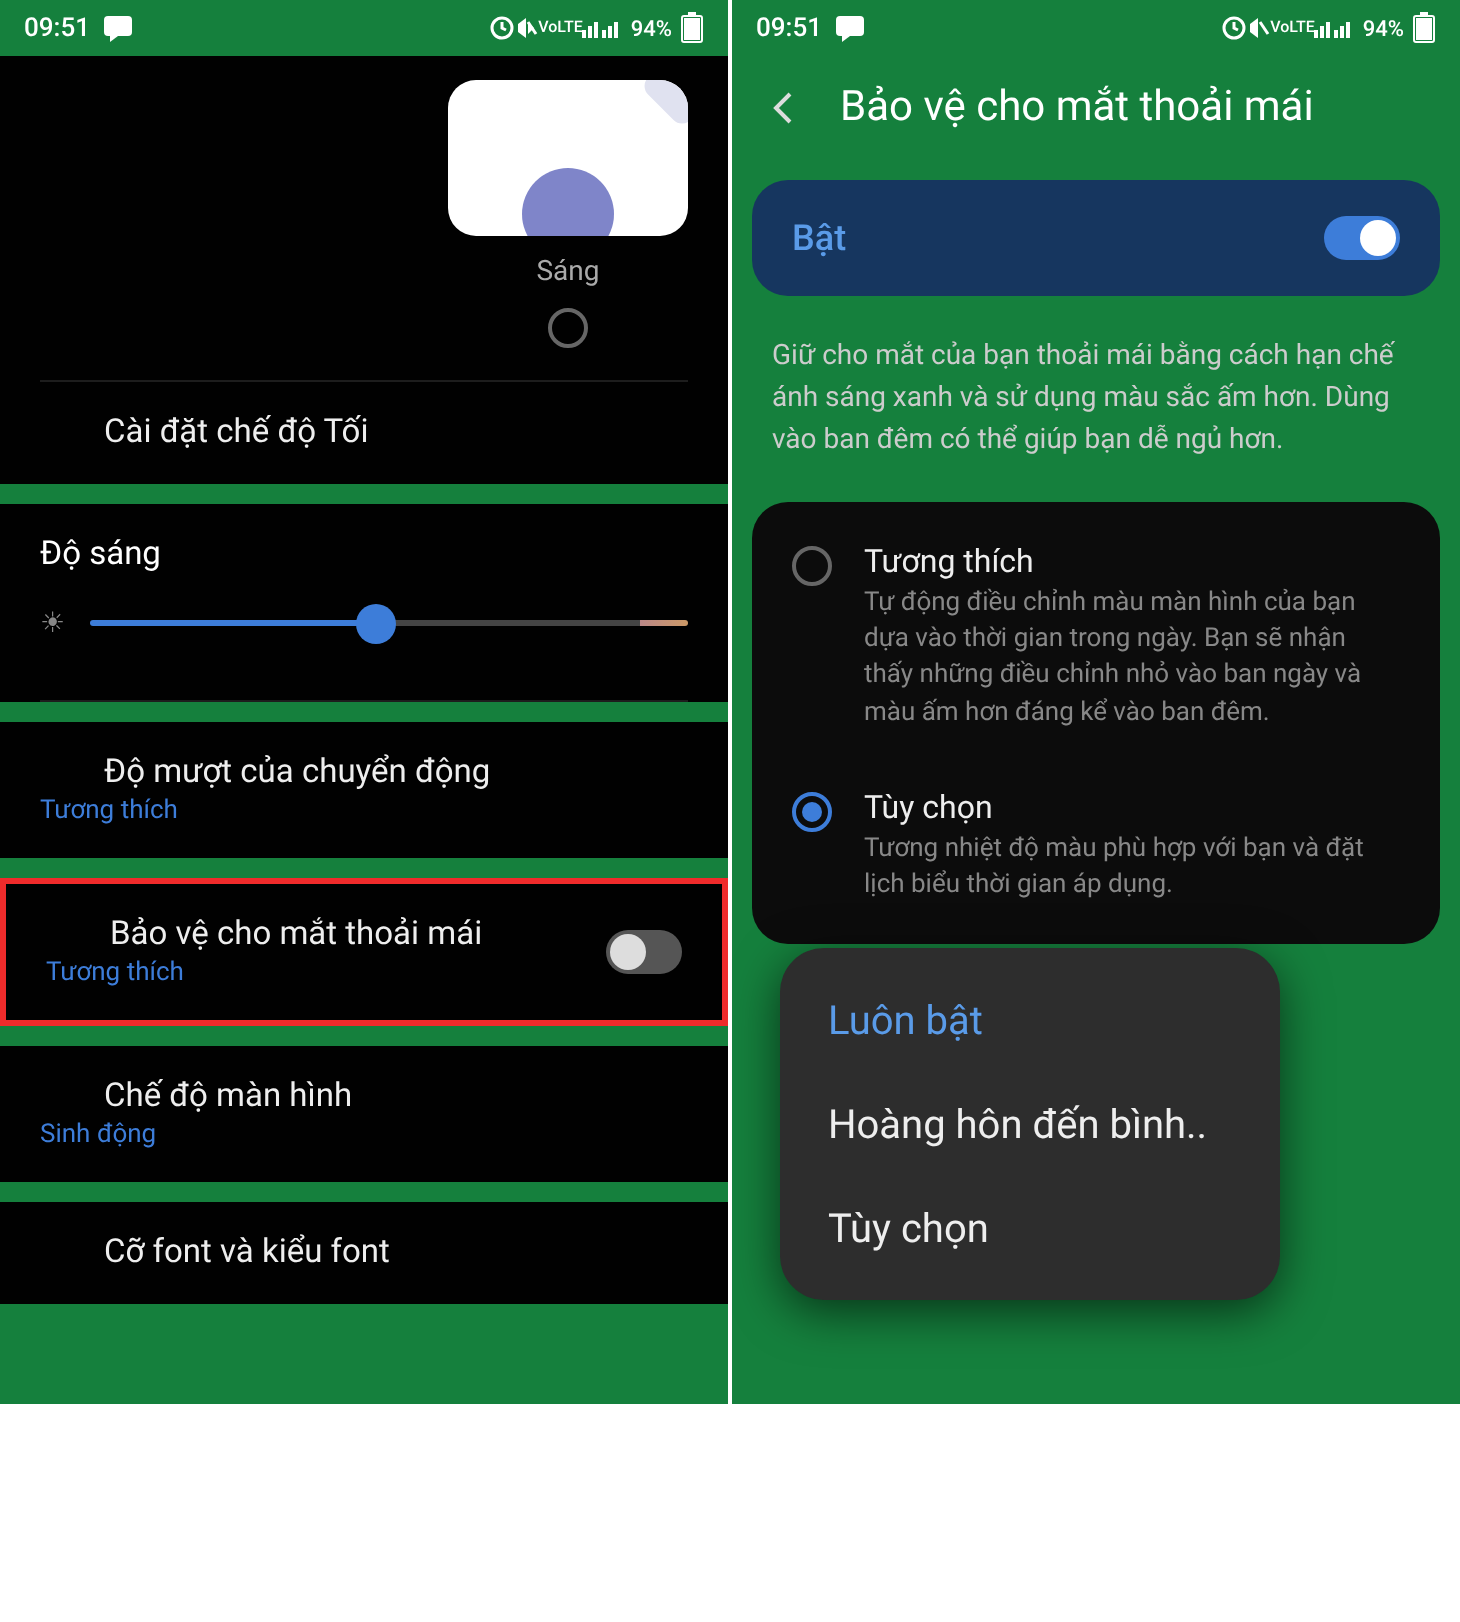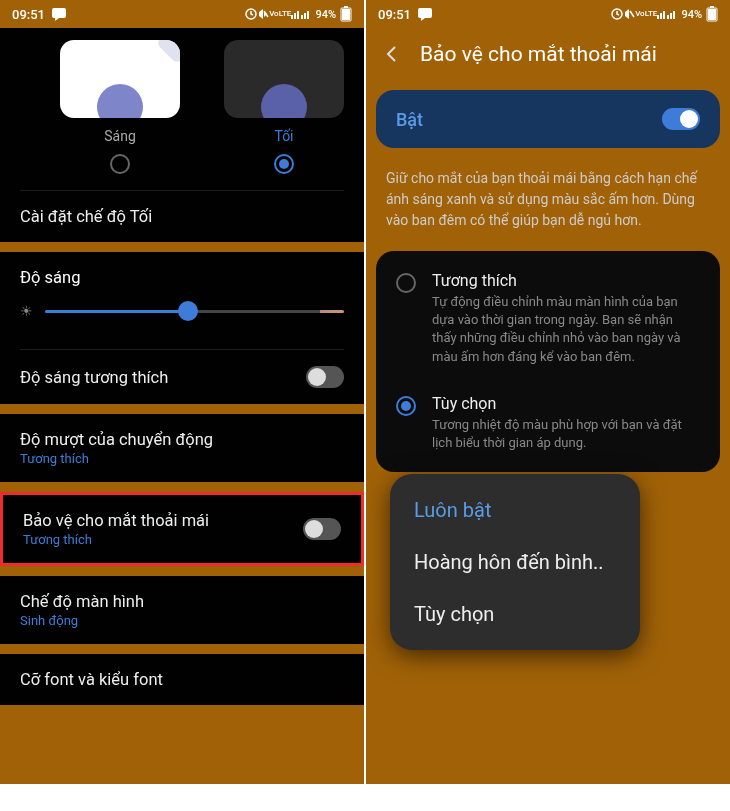--- a/index.html
+++ b/index.html
@@ -1,17 +1,17 @@
 <!DOCTYPE html>
 <html><head>
 <meta charset="utf-8">
 <style>
 * { margin: 0; padding: 0; box-sizing: border-box; font-family: -apple-system, 'Segoe UI', Roboto, sans-serif; }
 body { background: #fff; display: flex; gap: 2px; width: 730px; height: 811px; }
-.phone { width: 364px; height: 784px; background: #a16207; color: #fff; overflow: hidden; position: relative; }
+.phone { width: 364px; height: 702px; background: #15803d; color: #fff; overflow: hidden; position: relative; }
 .status-bar { height: 28px; display: flex; justify-content: space-between; align-items: center; padding: 0 12px; font-size: 13px; font-weight: 500; }
 .status-left { display: flex; align-items: center; gap: 6px; }
 .status-right { display: flex; align-items: center; gap: 4px; font-size: 11px; }
 .status-icons { display: flex; gap: 0; align-items: center; }
 .header { display: flex; align-items: center; padding: 14px 16px 18px 16px; gap: 18px; }
 .back-arrow { font-size: 22px; color: #ddd; }
 .header-title { font-size: 21px; font-weight: 400; flex: 1; }
 .search-ico { font-size: 20px; color: #ddd; }
 .content { padding: 0 0 0 0; }
 .section { background: #010101; margin-bottom: 10px; }
@@ -27,21 +27,21 @@
 .preview-corner { position: absolute; width: 30px; height: 30px; background: #e0e2f0; border-radius: 6px; top: -12px; right: -12px; transform: rotate(45deg); }
 .theme-label { font-size: 14px; color: #aaa; }
 .theme-label.active { color: #3d7dd9; }
 .radio { width: 20px; height: 20px; border-radius: 50%; border: 2px solid #666; position: relative; }
 .radio.checked { border-color: #3d7dd9; }
 .radio.checked::after { content: ''; position: absolute; width: 10px; height: 10px; background: #3d7dd9; border-radius: 50%; top: 50%; left: 50%; transform: translate(-50%, -50%); }
 .divider { height: 1px; background: #1d1d1d; margin: 10px 20px 0; }
 
 .list-item { padding: 16px 20px; display: flex; align-items: center; justify-content: space-between; }
 .item-text { display: flex; flex-direction: column; gap: 2px; }
-.item-title { font-size: 16.5px; color: #eee; }
+.item-title { font-size: 16.5px; color: #eee; margin-left: 32px; }
 .item-sub { font-size: 13px; color: #3d7dd9; }
 
 
 .brightness-header { padding: 16px 20px 8px; font-size: 16.5px; }
 .brightness-row { display: flex; align-items: center; padding: 8px 20px 20px; gap: 12px; }
 .sun-icon { color: #888; font-size: 14px; }
 .slider-track { flex: 1; height: 3px; background: linear-gradient(to right, #3d7dd9 0%, #3d7dd9 48%, #444 48%, #444 92%, #b88 92%, #c96 100%); position: relative; border-radius: 2px; }
 .slider-thumb { position: absolute; width: 20px; height: 20px; background: #3d7dd9; border-radius: 50%; top: 50%; left: 48%; transform: translate(-50%, -50%); }
 
 .toggle { width: 38px; height: 22px; border-radius: 20px; background: #555; position: relative; }
@@ -115,49 +115,36 @@
     <div class="section">
       <div class="theme-row">
         <div class="theme-opt">
           <div class="preview light">
               <div class="preview-corner"></div>
               <div class="preview-circle"></div>
             </div>
           <span class="theme-label">Sáng</span>
           <div class="radio"></div>
         </div>
-        <div class="theme-opt">
-          <div class="preview dark">
-              <div class="preview-circle"></div>
-            </div>
-          <span class="theme-label active">Tối</span>
-          <div class="radio checked"></div>
-        </div>
       </div>
       <div class="divider"></div>
       <div class="list-item">
         <span class="item-title">Cài đặt chế độ Tối</span>
       </div>
     </div>
 
     <div class="section">
       <div class="brightness-header">Độ sáng</div>
       <div class="brightness-row">
         <span class="sun-icon">☀</span>
         <div class="slider-track">
             <div class="slider-thumb"></div>
           </div>
       </div>
       <div class="divider"></div>
-      <div class="list-item">
-        <span class="item-title">Độ sáng tương thích</span>
-        <div class="toggle">
-            <div class="toggle-knob"></div>
-          </div>
-      </div>
     </div>
 
     <div class="section">
       <div class="list-item">
         <div class="item-text">
           <span class="item-title">Độ mượt của chuyển động</span>
           <span class="item-sub">Tương thích</span>
         </div>
       </div>
     </div>

